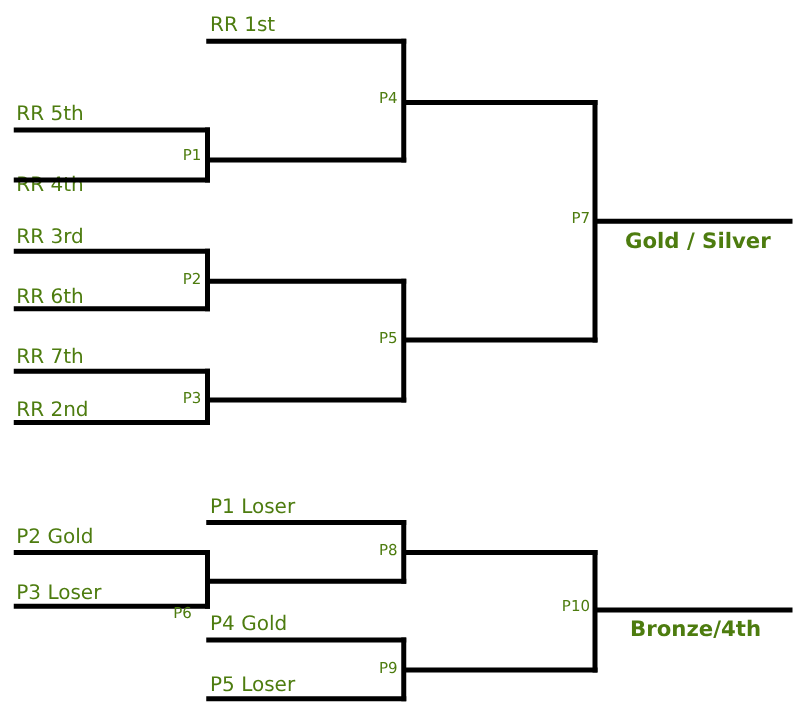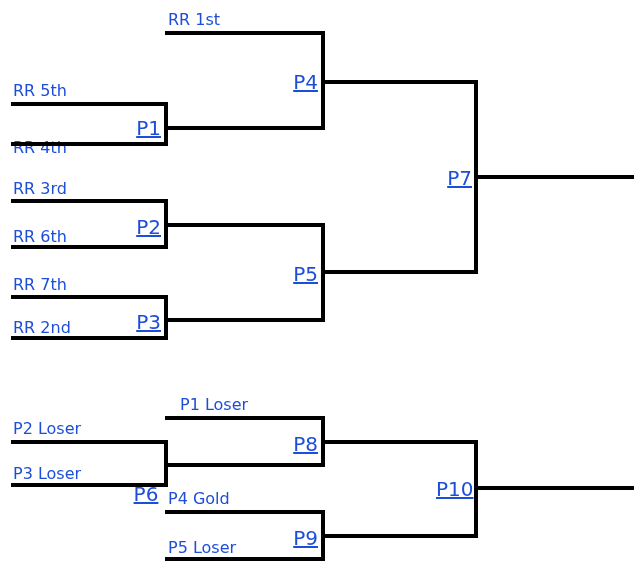--- a/index.html
+++ b/index.html
@@ -17,33 +17,32 @@
     overflow: hidden;
   }
   .hline, .vline {
     position: absolute;
     background: #000000;
   }
   .seed-label,
   .match-label,
   .result-label {
     position: absolute;
-    color: #1d4ed8;
+    color: #4d7c0f;
     white-space: nowrap;
     line-height: 1;
   }
   .seed-label {
     font-size: 16px;
     font-weight: normal;
   }
   .match-label {
-    font-size: 20px;
+    font-size: 12px;
     font-weight: normal;
     text-align: right;
-    text-decoration: underline;
   }
   .result-label {
     font-size: 17px;
     font-weight: bold;
   }
 </style>
 </head>
 <body>
 
 <div id="bracket">
@@ -85,25 +84,26 @@
 
   <div class="vline" style="left:321px; top:223px; width:4px; height:99px;"></div>
   <div class="match-label" style="left:288px; top:264px; width:30px;">P5</div>
 
   <div class="hline" style="left:322px; top:270px; width:156px; height:4px;"></div>
 
   <div class="vline" style="left:474px; top:80px; width:4px; height:194px;"></div>
   <div class="match-label" style="left:440px; top:168px; width:32px;">P7</div>
 
   <div class="hline" style="left:475px; top:175px; width:159px; height:4px;"></div>
+  <div class="result-label" style="left:500px; top:185px;">Gold / Silver</div>
 
-  <div class="seed-label" style="left:168px; top:397px;margin-left:12px;">P1 Loser</div>
+  <div class="seed-label" style="left:168px; top:397px;">P1 Loser</div>
   <div class="hline" style="left:165px; top:416px; width:160px; height:4px;"></div>
 
-  <div class="seed-label" style="left:13px; top:421px;">P2 Loser</div>
+  <div class="seed-label" style="left:13px; top:421px;">P2 Gold</div>
   <div class="hline" style="left:11px; top:440px; width:157px; height:4px;"></div>
   <div class="seed-label" style="left:13px; top:466px;">P3 Loser</div>
   <div class="hline" style="left:11px; top:483px; width:157px; height:4px;"></div>
   <div class="vline" style="left:164px; top:440px; width:4px; height:47px;"></div>
   <div class="match-label" style="left:131px; top:484px; width:30px;text-align:center;">P6</div>
 
   <div class="hline" style="left:165px; top:463px; width:160px; height:4px;"></div>
 
   <div class="vline" style="left:321px; top:416px; width:4px; height:51px;"></div>
   <div class="match-label" style="left:288px; top:434px; width:30px;">P8</div>
@@ -116,14 +116,15 @@
   <div class="hline" style="left:165px; top:557px; width:160px; height:4px;"></div>
   <div class="vline" style="left:321px; top:510px; width:4px; height:51px;"></div>
   <div class="match-label" style="left:288px; top:528px; width:30px;">P9</div>
 
   <div class="hline" style="left:322px; top:534px; width:156px; height:4px;"></div>
 
   <div class="vline" style="left:474px; top:440px; width:4px; height:98px;"></div>
   <div class="match-label" style="left:436px; top:479px; width:36px;">P10</div>
 
   <div class="hline" style="left:475px; top:486px; width:159px; height:4px;"></div>
+  <div class="result-label" style="left:504px; top:496px;">Bronze/4th</div>
 
 </div>
 
 </body></html>

